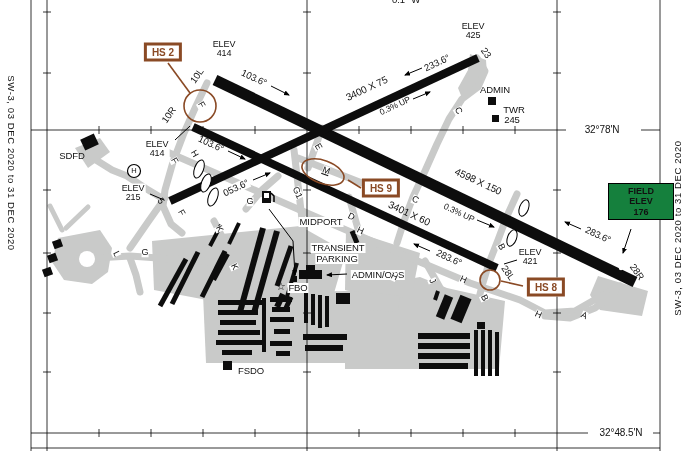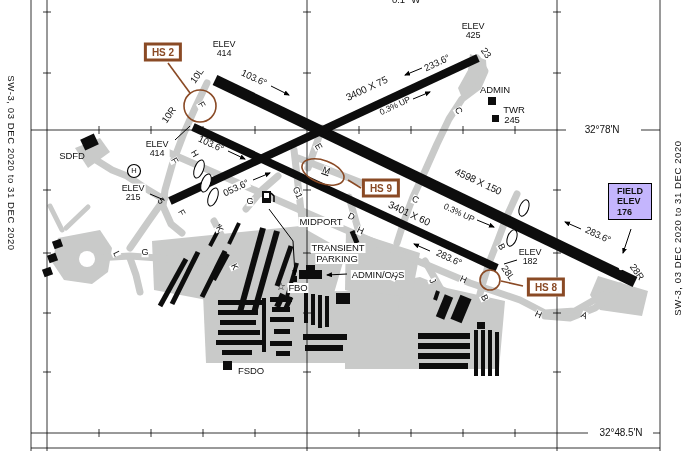--- a/index.html
+++ b/index.html
@@ -19,22 +19,22 @@
        font-size:9.5px;line-height:1.05;white-space:nowrap;letter-spacing:-0.1px;text-align:center;}
   .halo{background:#fff;padding:0 1px;}
   .sm{font-size:8.5px;}
   .big{font-size:10px;}
   .twyl{font-size:9px;background:#fff;padding:0;}
   .u{text-decoration:underline;}
   .elev{font-size:9px;line-height:1.05;}
   .hsbox{position:absolute;transform:translate(-50%,-50%);border:3px solid var(--hotspot-brown,#8a4a25);
          background:#fff;color:var(--hotspot-brown,#8a4a25);font-weight:600;font-size:10px;
          padding:1px 5px;box-shadow:inset 0 0 0 1px #fff;}
-  .febox{position:absolute;border:1.5px solid #000;background:#c4b5fd;font-size:9px;line-height:1.15;
-         padding:2px 8px;font-weight:600;}
+  .febox{position:absolute;border:1.5px solid #000;background:#15803d;font-size:9px;line-height:1.15;
+         padding:2px 19px;text-align:center;font-weight:600;}
   .vmargin{position:absolute;transform:translate(-50%,-50%) rotate(var(--r,90deg));
            font-size:9.5px;letter-spacing:0.6px;white-space:nowrap;}
   .star{font-size:11px;}
 </style>
 </head>
 <body>
 
 <div id="stage">
 
   <svg width="690" height="451" viewBox="0 0 690 451">
@@ -262,21 +262,21 @@
   <div class="lbl elev halo" style="left:157px;top:149px">
     <div>ELEV</div>
       <div>414</div>
     </div>
   <div class="lbl elev halo" style="left:133px;top:193px">
     <div>ELEV</div>
       <div>215</div>
     </div>
   <div class="lbl elev halo" style="left:530px;top:257px">
     <div>ELEV</div>
-      <div>182</div>
+      <div>421</div>
     </div>
 
   <div class="lbl" style="left:197px;top:76px;--r:-55deg">10L</div>
   <div class="lbl" style="left:169px;top:115px;--r:-55deg">10R</div>
   <div class="lbl" style="left:161px;top:201px;--r:55deg">5</div>
   <div class="lbl" style="left:486px;top:53px;--r:55deg">23</div>
   <div class="lbl" style="left:508px;top:273px;--r:55deg">28L</div>
   <div class="lbl" style="left:637px;top:272px;--r:55deg">28R</div>
 
   <div class="lbl big" style="left:478px;top:182px;--r:25deg">4598 X 150</div>

